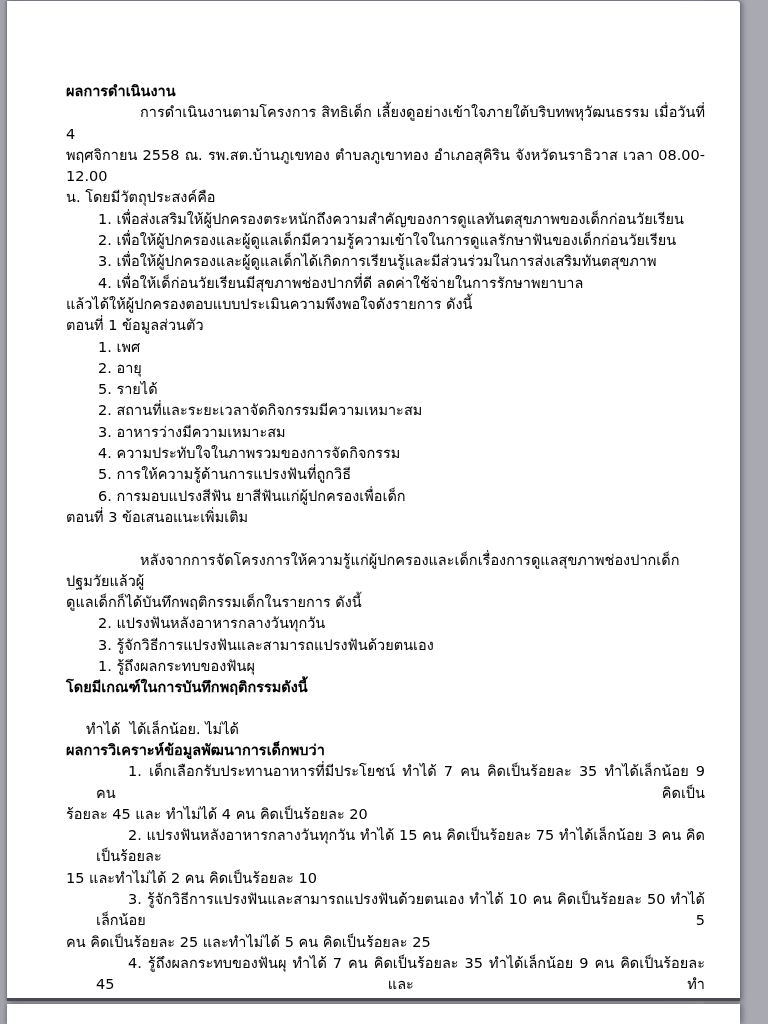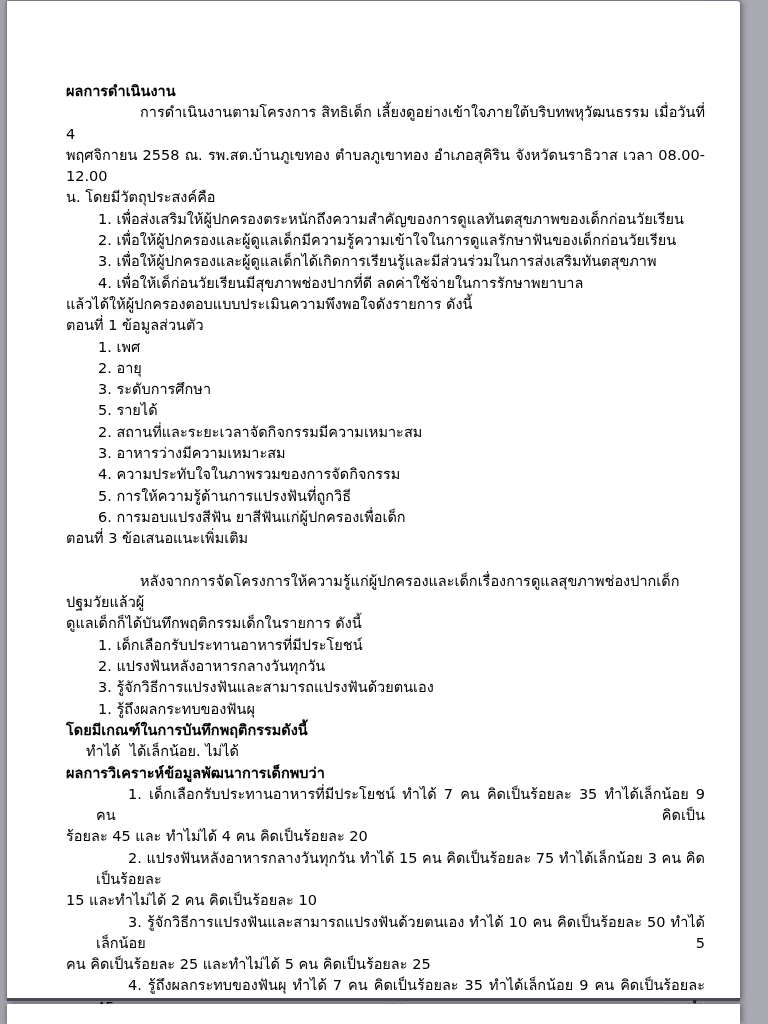--- a/index.html
+++ b/index.html
@@ -35,21 +35,21 @@
     left: 0; top: 80px;
     width: 100%;
     padding: 0 35px 0 59px;
     font-size: 14.5px;
     line-height: 21.3px;
   }
   .ln { white-space: pre-wrap; min-height: 21.3px; }
   .h  { font-weight: bold; }
   .p  { text-indent: 74px; }
   .li { padding-left: 32px; }
-  .sub { padding-left: 20px; }
+  .sub { padding-left: 20px; margin-top: 20px; }
   .j  { white-space: normal; text-align: justify; text-align-last: justify; }
   .j.li { text-indent: 32px; padding-left: 0; margin-left: 30px; }
   .j.p { text-indent: 74px; }
 </style>
 </head>
 <body>
 
 <div class="viewer">
   <div class="paper">
     <div class="content">
@@ -58,32 +58,30 @@
       <div class="ln j">พฤศจิกายน 2558 ณ. รพ.สต.บ้านภูเขทอง ตำบลภูเขาทอง อำเภอสุคิริน จังหวัดนราธิวาส เวลา 08.00-12.00</div>
       <div class="ln">น. โดยมีวัตถุประสงค์คือ</div>
       <div class="ln li">1. เพื่อส่งเสริมให้ผู้ปกครองตระหนักถึงความสำคัญของการดูแลทันตสุขภาพของเด็กก่อนวัยเรียน</div>
       <div class="ln li">2. เพื่อให้ผู้ปกครองและผู้ดูแลเด็กมีความรู้ความเข้าใจในการดูแลรักษาฟันของเด็กก่อนวัยเรียน</div>
       <div class="ln li">3. เพื่อให้ผู้ปกครองและผู้ดูแลเด็กได้เกิดการเรียนรู้และมีส่วนร่วมในการส่งเสริมทันตสุขภาพ</div>
       <div class="ln li">4. เพื่อให้เด็ก่อนวัยเรียนมีสุขภาพช่องปากที่ดี ลดค่าใช้จ่ายในการรักษาพยาบาล</div>
       <div class="ln">แล้วได้ให้ผู้ปกครองตอบแบบประเมินความพึงพอใจดังรายการ ดังนี้</div>
       <div class="ln">ตอนที่ 1 ข้อมูลส่วนตัว</div>
       <div class="ln li">1. เพศ</div>
       <div class="ln li">2. อายุ</div>
-      <div class="ln li">3. ระดับการศึกษา</div>
       <div class="ln li">5. รายได้</div>
       <div class="ln li">2. สถานที่และระยะเวลาจัดกิจกรรมมีความเหมาะสม</div>
       <div class="ln li">3. อาหารว่างมีความเหมาะสม</div>
       <div class="ln li">4. ความประทับใจในภาพรวมของการจัดกิจกรรม</div>
       <div class="ln li">5. การให้ความรู้ด้านการแปรงฟันที่ถูกวิธี</div>
       <div class="ln li">6. การมอบแปรงสีฟัน ยาสีฟันแก่ผู้ปกครองเพื่อเด็ก</div>
       <div class="ln">ตอนที่ 3 ข้อเสนอแนะเพิ่มเติม</div>
       <div class="ln"></div>
       <div class="ln p j">หลังจากการจัดโครงการให้ความรู้แก่ผู้ปกครองและเด็กเรื่องการดูแลสุขภาพช่องปากเด็กปฐมวัยแล้วผู้</div>
       <div class="ln">ดูแลเด็กก็ได้บันทึกพฤติกรรมเด็กในรายการ ดังนี้</div>
-      <div class="ln li">1. เด็กเลือกรับประทานอาหารที่มีประโยชน์</div>
       <div class="ln li">2. แปรงฟันหลังอาหารกลางวันทุกวัน</div>
       <div class="ln li">3. รู้จักวิธีการแปรงฟันและสามารถแปรงฟันด้วยตนเอง</div>
       <div class="ln li">1. รู้ถึงผลกระทบของฟันผุ</div>
       <div class="ln h">โดยมีเกณฑ์ในการบันทึกพฤติกรรมดังนี้</div>
       <div class="ln sub">ทำได้  ได้เล็กน้อย. ไม่ได้</div>
       <div class="ln h">ผลการวิเคราะห์ข้อมูลพัฒนาการเด็กพบว่า</div>
       <div class="ln li j">1. เด็กเลือกรับประทานอาหารที่มีประโยชน์ ทำได้ 7 คน คิดเป็นร้อยละ 35 ทำได้เล็กน้อย 9 คน คิดเป็น</div>
       <div class="ln">ร้อยละ 45 และ ทำไม่ได้ 4 คน คิดเป็นร้อยละ 20</div>
       <div class="ln li j">2. แปรงฟันหลังอาหารกลางวันทุกวัน ทำได้ 15 คน คิดเป็นร้อยละ 75 ทำได้เล็กน้อย 3 คน คิดเป็นร้อยละ</div>
       <div class="ln">15 และทำไม่ได้ 2 คน คิดเป็นร้อยละ 10</div>

